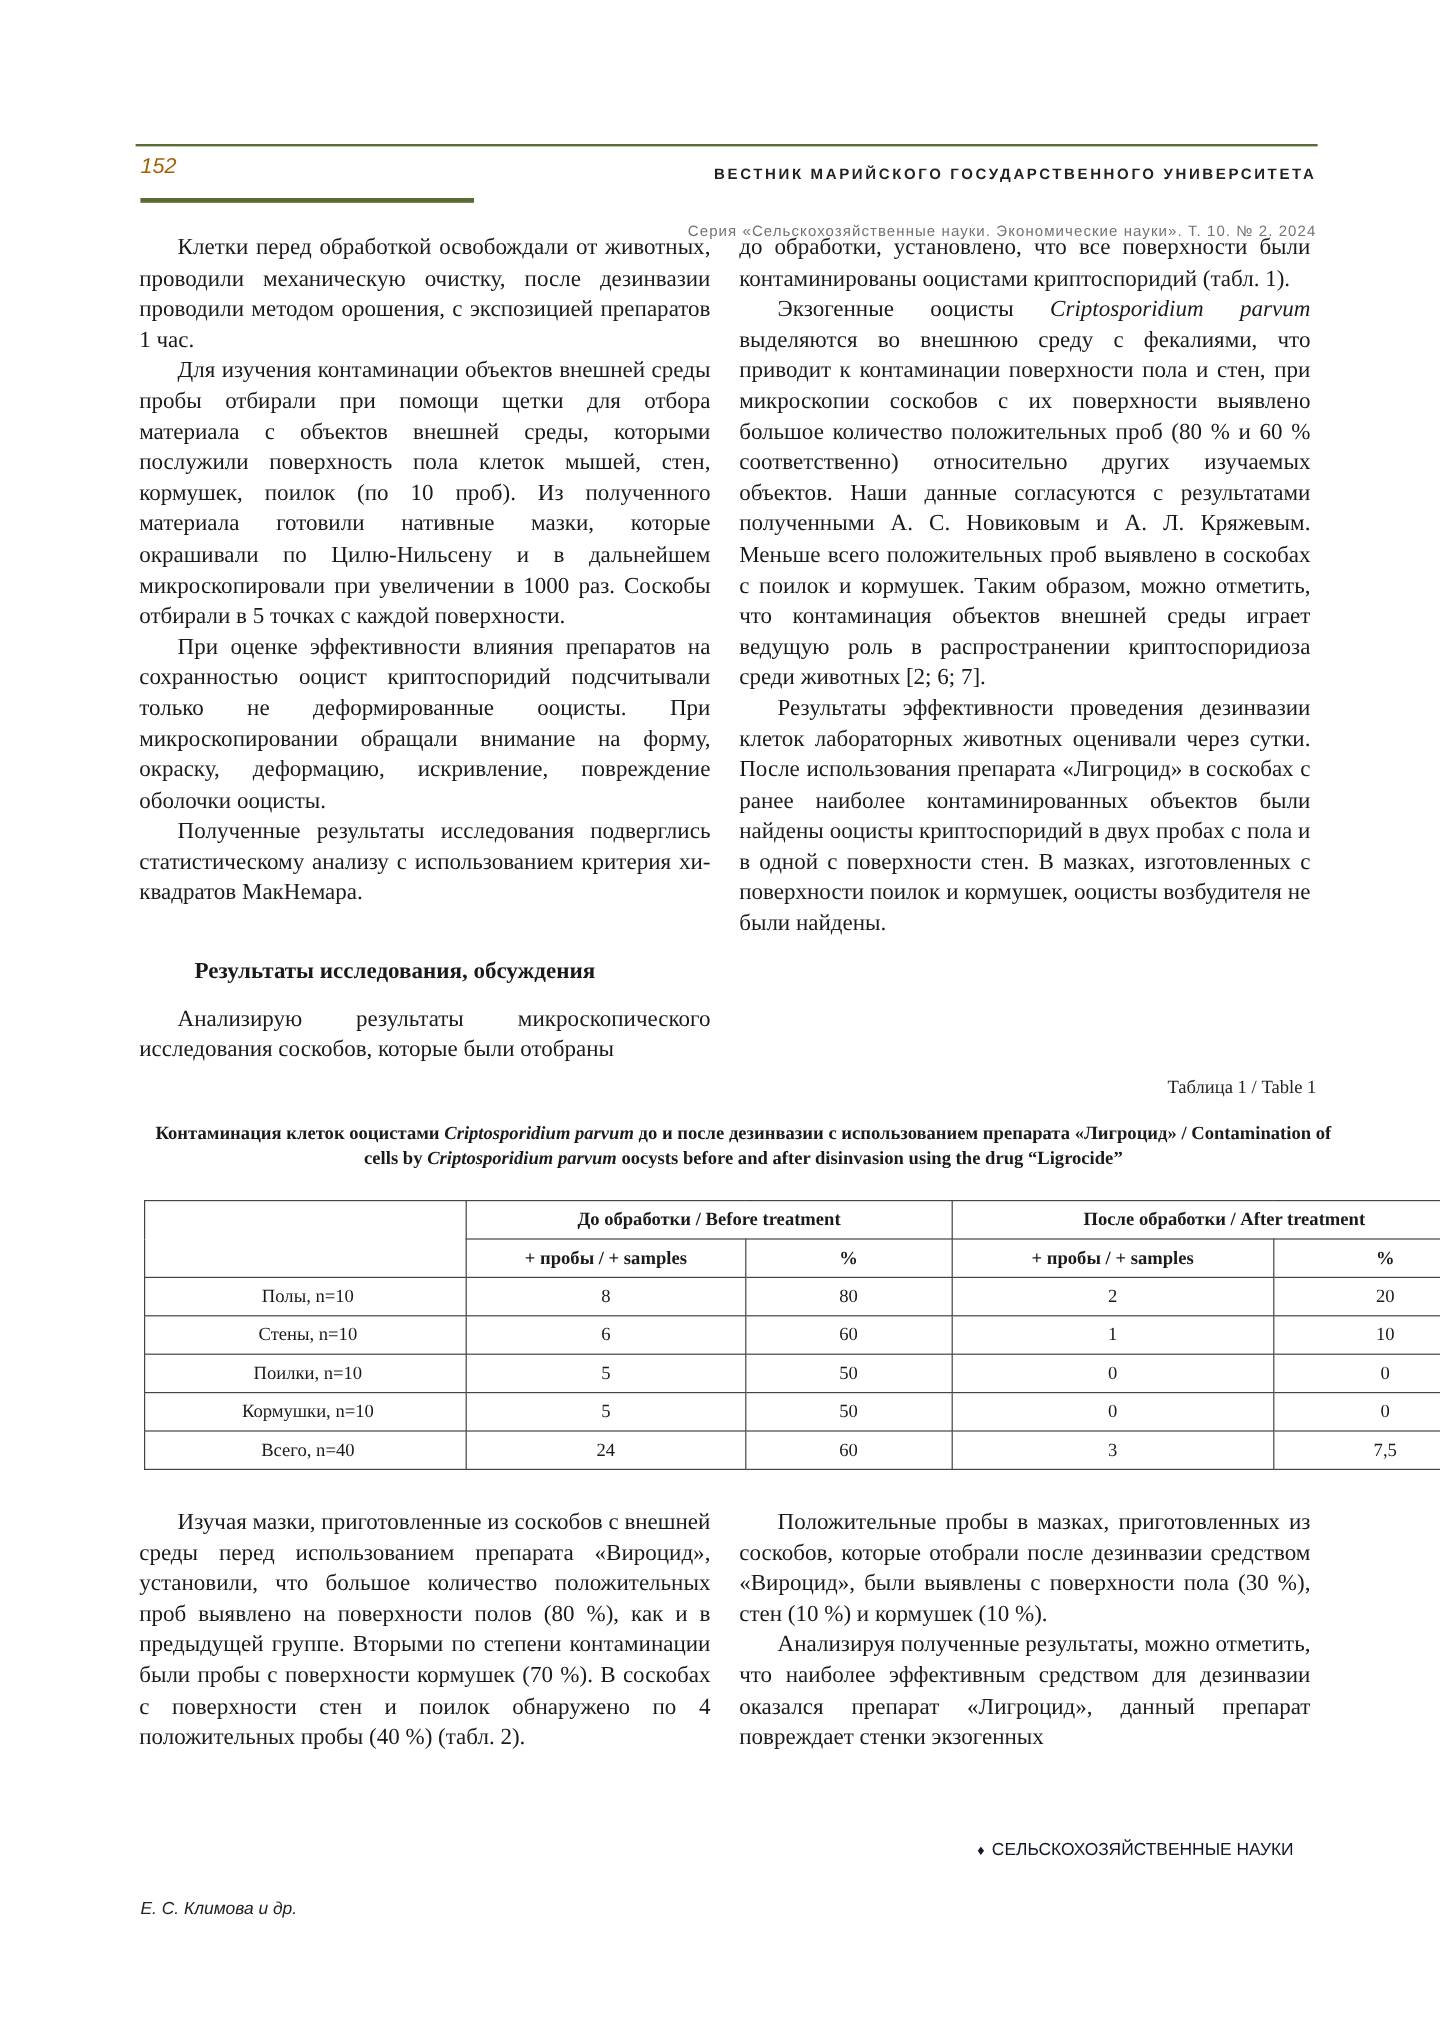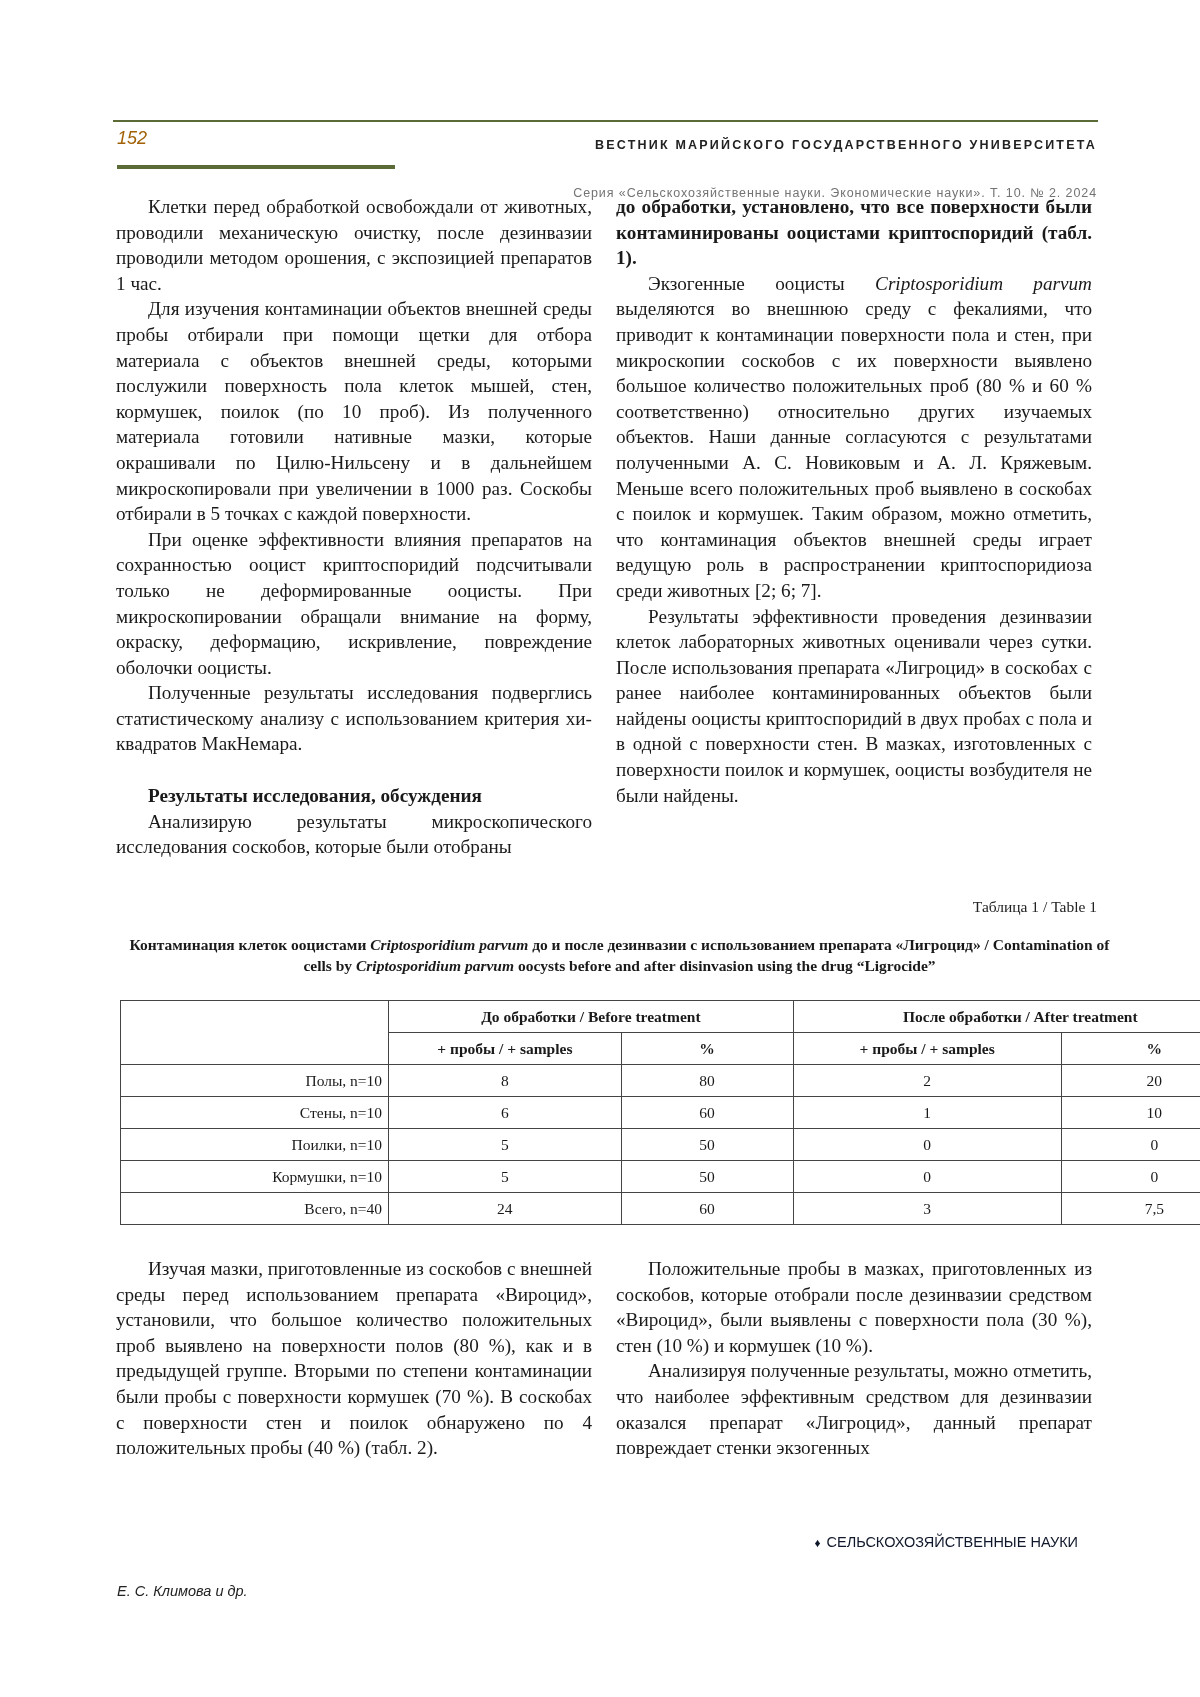--- a/index.html
+++ b/index.html
@@ -13,33 +13,33 @@
   .journal-series { position: absolute; right: 103px; top: 158px; font-family: "Liberation Sans", sans-serif; font-weight: normal; font-size: 12.5px; letter-spacing: 0.9px; color: #737373; margin-top: 28px; }
   .hdr-bottom-rule { position: absolute; left: 117px; top: 165px; width: 278px; height: 4px; background: #5a6b35; }
 
   
   .col { position: absolute; font-size: 19.2px; line-height: 25.6px; text-align: justify; }
   .col-left { left: 116px; width: 476px; }
   .col-right { left: 616px; width: 476px; }
   .top-cols { top: 194px; }
   .bottom-cols { top: 1256px; }
   .col p { margin: 0; text-indent: 32px; text-align: justify; }
-  .col p.noindent { text-indent: 0; font-weight: bold; }
-  .col h2 { margin: 0; font-size: 19.2px; font-weight: bold; text-indent: 32px; line-height: 25.6px; }
+  .col p.noindent { text-indent: 0; }
+  .col h2 { margin: 14px; font-size: 19.2px; font-weight: bold; text-indent: 32px; line-height: 25.6px; }
   .gap { height: 26px; }
   i { font-style: italic; }
 
   
   .tbl-label { position: absolute; right: 103px; top: 898px; font-size: 15.5px; color: #222; }
   .tbl-caption { position: absolute; left: 127px; width: 985px; top: 934px; text-align: center; font-size: 15.5px; line-height: 21px; font-weight: bold; color: #1a1a1a; }
   .tbl-caption i { font-weight: bold; }
   table.data { position: absolute; left: 120px; top: 1000px; width: 1128px; border-collapse: collapse; font-size: 15.5px; }
   table.data td, table.data th { border: 1.5px solid #444; height: 31px; padding: 0 6px; text-align: center; vertical-align: middle; }
   table.data th { font-weight: bold; }
-  table.data td.rowlabel { text-align: right; padding-left: 10px; }
+  table.data td.rowlabel { text-align: center; padding-left: 10px; }
   col.c0 { width: 226px; }
   col.c1 { width: 196px; }
   col.c2 { width: 145px; }
   col.c3 { width: 226px; }
   col.c4 { width: 157px; }
 
   
   .footer-left { position: absolute; left: 117px; top: 1583px; font-family: "Liberation Sans", sans-serif; font-style: italic; font-size: 14.5px; color: #222; }
   .footer-right { position: absolute; right: 122px; top: 1534px; font-family: "Liberation Sans", sans-serif; font-size: 14.5px; color: #0f172a; }
   .diamond { font-size: 12px; margin-right: 6px; }

